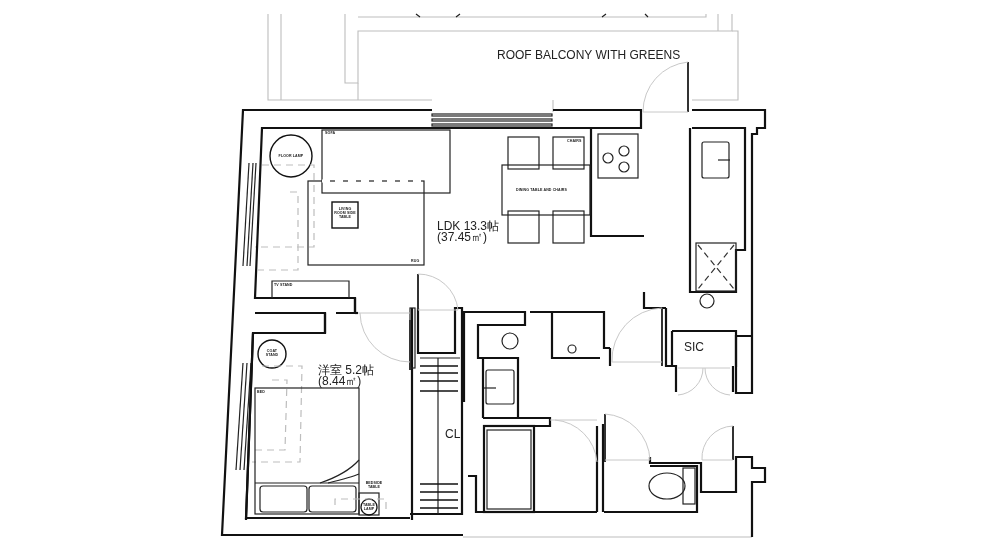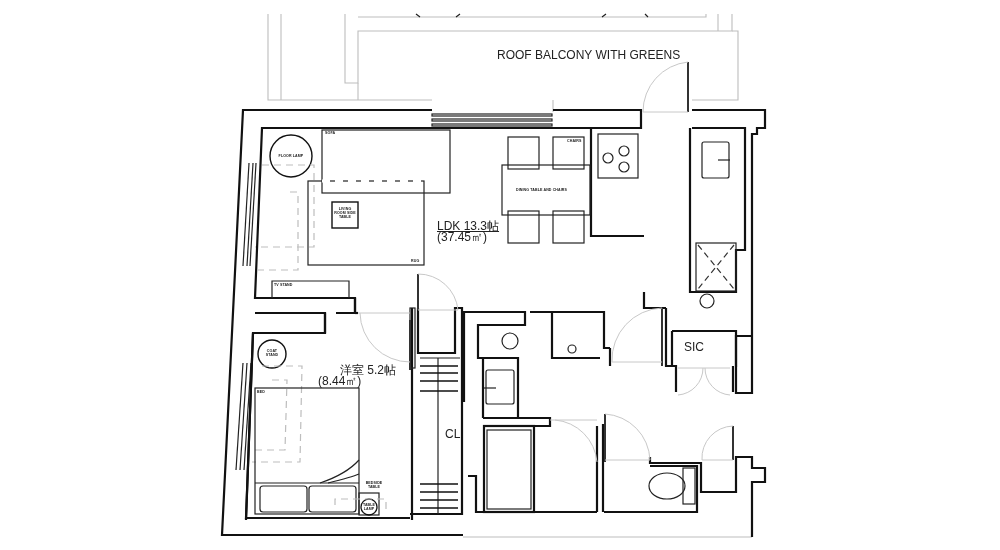--- a/index.html
+++ b/index.html
@@ -204,24 +204,24 @@
     <rect class="thin" x="486" y="370" width="28" height="34" rx="2"></rect>
     <line class="thin" x1="484" y1="388" x2="496" y2="388"></line>
 
     <rect class="thin" x="683" y="468" width="12" height="36"></rect>
     <ellipse class="thin" cx="667" cy="486" rx="18" ry="13"></ellipse>
   </g>
 </svg>
 
 <div class="label lbl-mid" style="left:497px; top:49px;">ROOF BALCONY WITH GREENS</div>
 
-<div class="label lbl-mid" style="left:437px; top:220px;text-decoration:underline;">LDK 13.3帖</div>
+<div class="label lbl-mid" style="left:437px; top:220px;">LDK 13.3帖</div>
 <div class="label lbl-mid" style="left:437px; top:231px;">(37.45㎡)</div>
 
-<div class="label lbl-mid" style="left:318px; top:364px;margin-left:22px;">洋室 5.2帖</div>
+<div class="label lbl-mid" style="left:318px; top:364px;">洋室 5.2帖</div>
 <div class="label lbl-mid" style="left:318px; top:375px;">(8.44㎡)</div>
 
 <div class="label lbl-mid" style="left:445px; top:428px;">CL</div>
 <div class="label lbl-mid" style="left:684px; top:341px;">SIC</div>
 
 <div class="label lbl-tiny center" style="left:275px; top:154px; width:32px;">FLOOR LAMP</div>
 <div class="label lbl-tiny" style="left:325px; top:131px;">SOFA</div>
 <div class="label lbl-tiny center" style="left:333px; top:207px; width:24px; white-space:normal;">LIVING ROOM SIDE TABLE</div>
 <div class="label lbl-tiny" style="left:411px; top:259px;">RUG</div>
 <div class="label lbl-tiny" style="left:274px; top:283px;">TV STAND</div>

